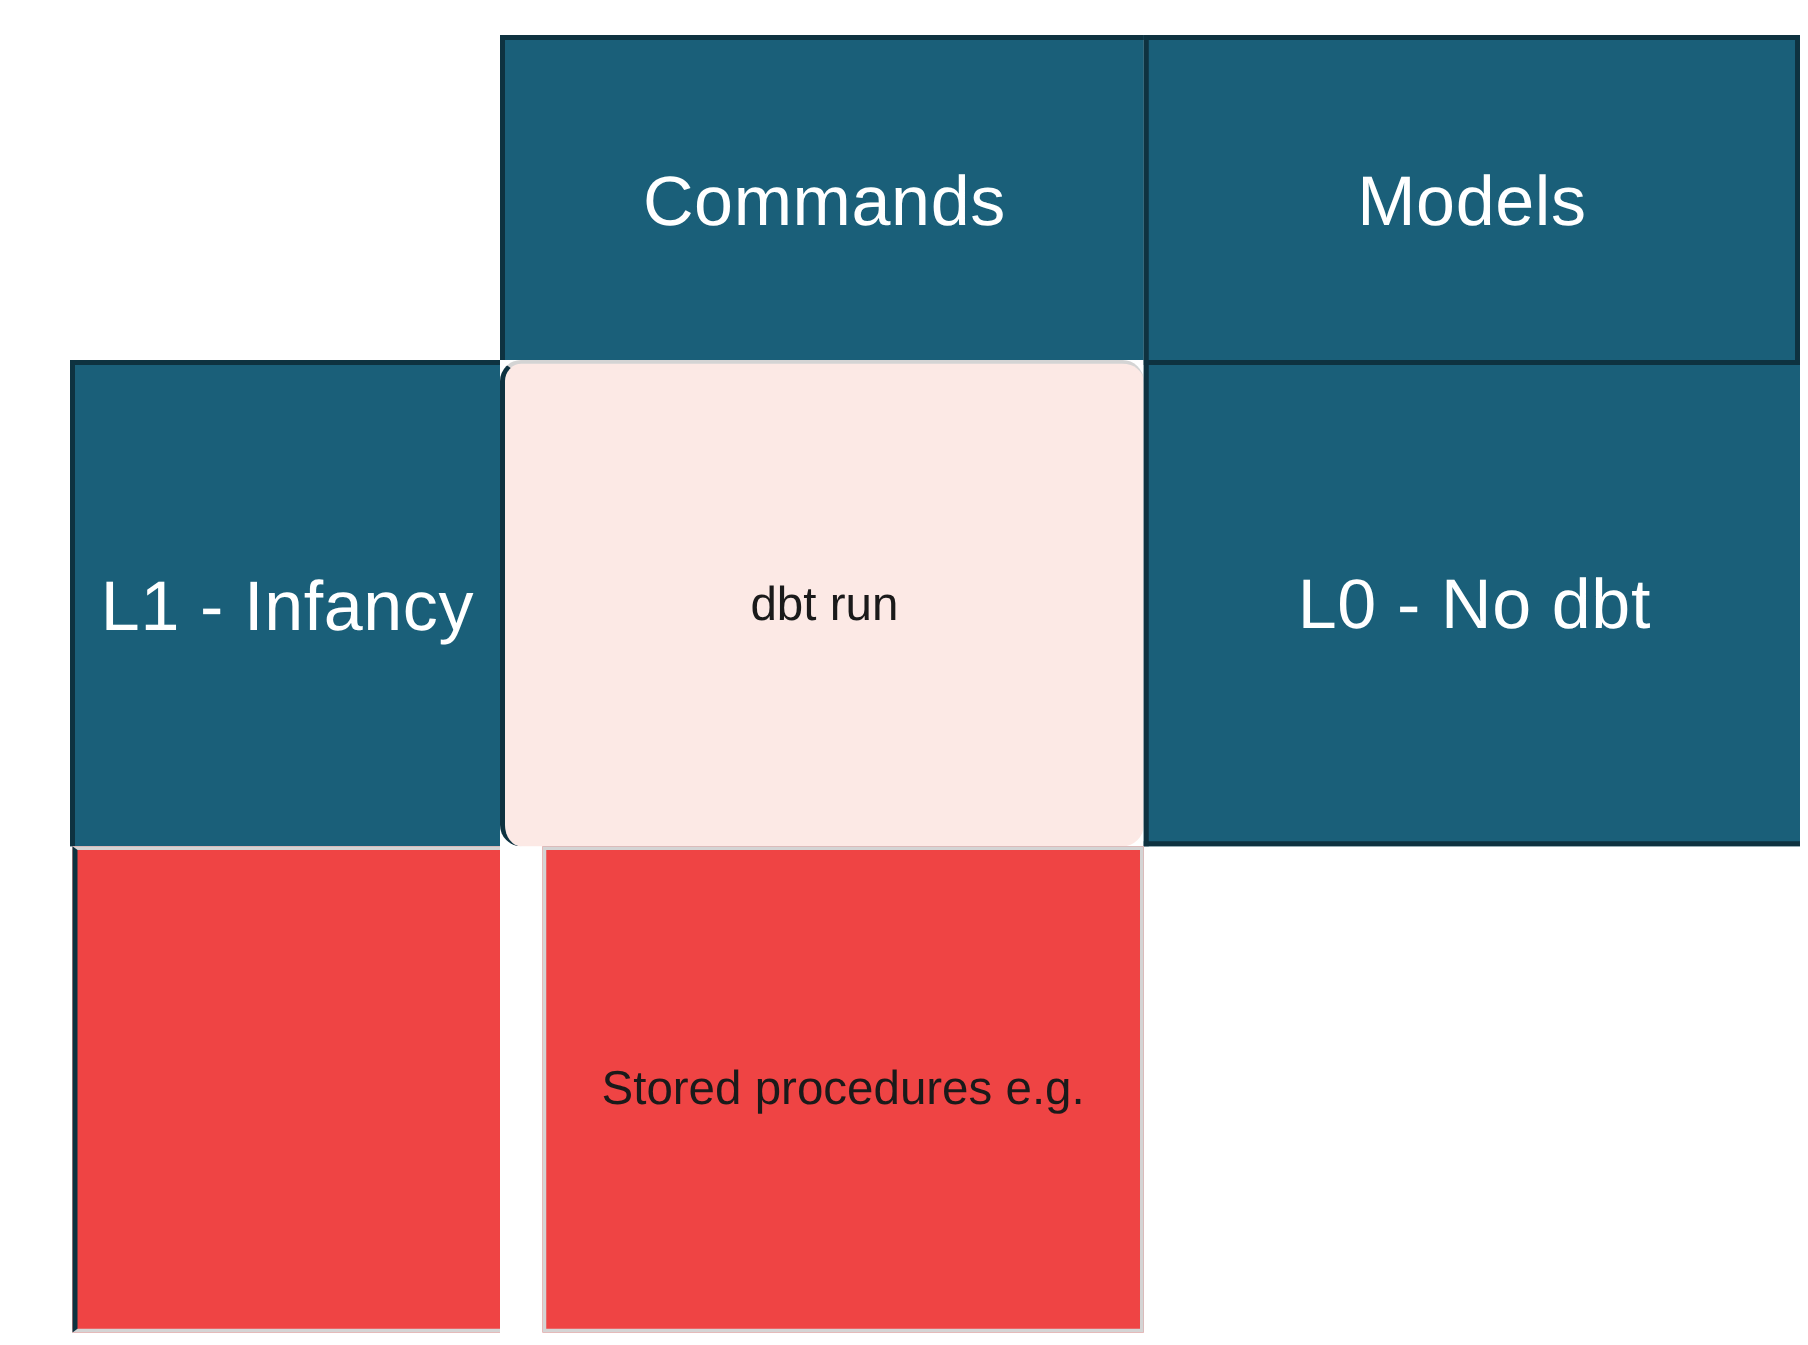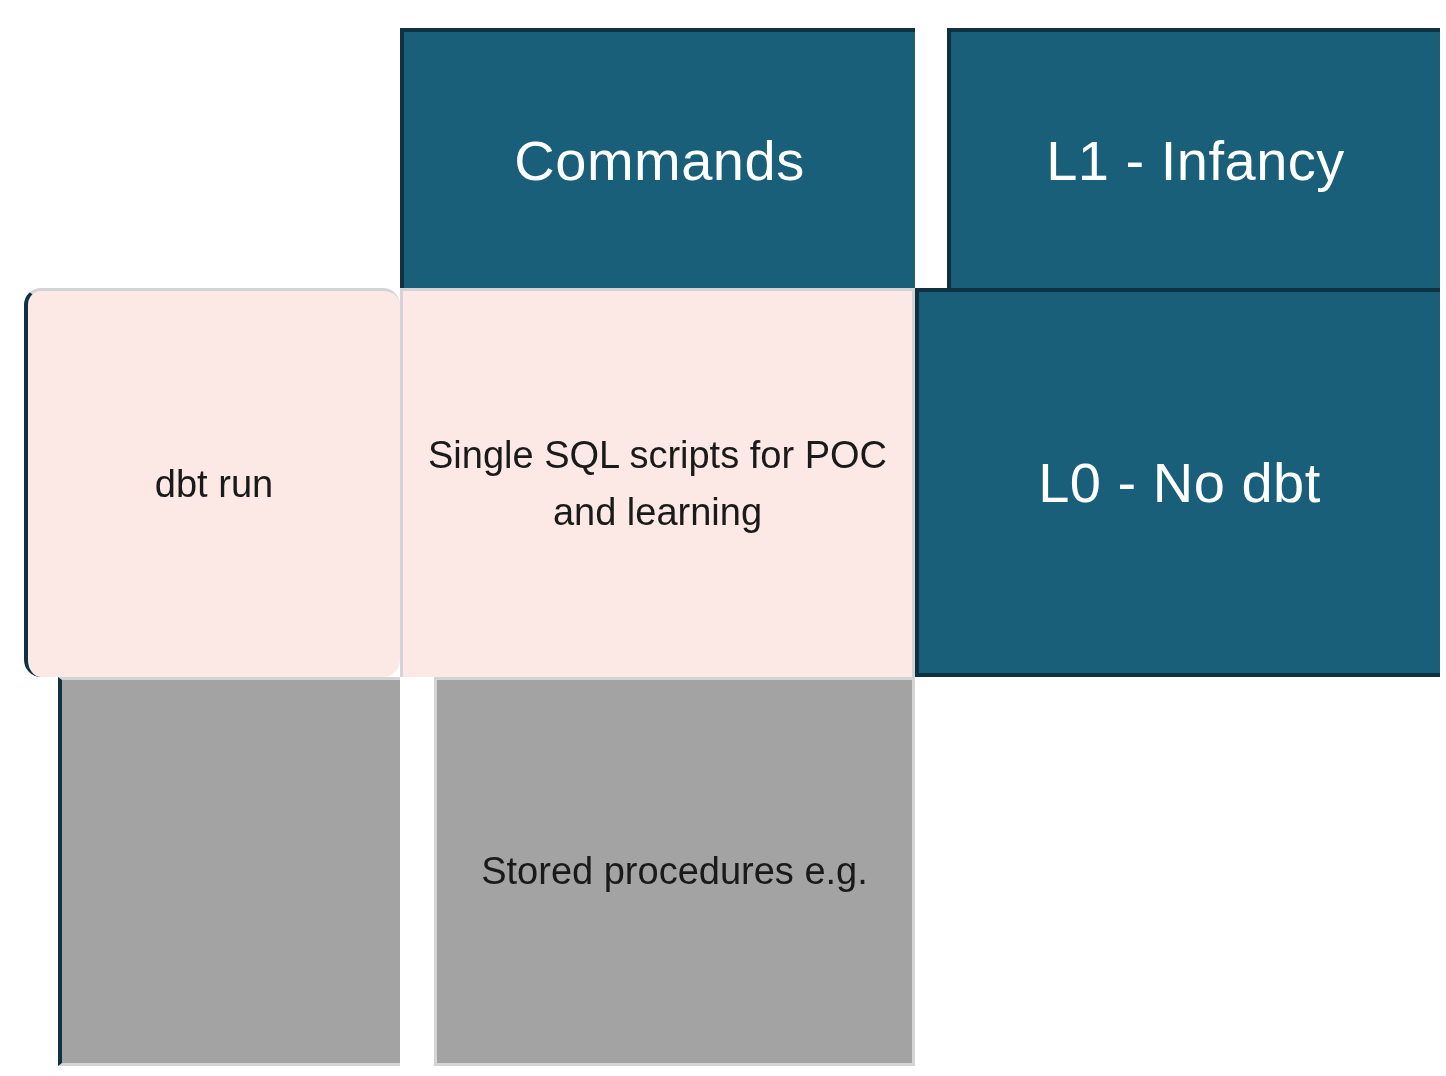--- a/index.html
+++ b/index.html
@@ -64,21 +64,21 @@
     border-bottom: 4px solid #0E3240;
   }
   
   .body {
     color: #1a1a1a;
     font-size: 38px;
     line-height: 1.5;
     padding: 0 20px;
   }
   .pink { background: #FCE9E5; }
-  .white { background: #a3a3a3; margin-left: 34px; }
+  .white { background: #ef4444; margin-left: 34px; }
   .cell-l1-commands {
     border-top: 3px solid #D4D4D4;
     border-left: 4px solid #0E3240;
     border-radius: 17px;
   }
   .cell-l1-models {
     border-top: 3px solid #D4D4D4;
     border-left: 3px solid #D4D4D4;
     border-right: 3px solid #D4D4D4;
   }
@@ -97,26 +97,26 @@
 </head>
 <body>
 
 <div class="canvas">
   <div class="grid">
 
     <div class="cell corner"></div>
 
     <div class="cell teal colhead-commands">Commands</div>
 
+    <div class="cell teal colhead-models">Models</div>
 
     <div class="cell teal rowhead-l1">L1 - Infancy</div>
 
     <div class="cell body pink cell-l1-commands">dbt run</div>
 
-    <div class="cell body pink cell-l1-models">Single SQL scripts for POC and learning</div>
 
     <div class="cell teal rowhead-l0">L0 - No dbt</div>
 
     <div class="cell body white cell-l0-commands"></div>
 
     <div class="cell body white cell-l0-models">Stored procedures e.g.</div>
 
   </div>
 </div>
 

